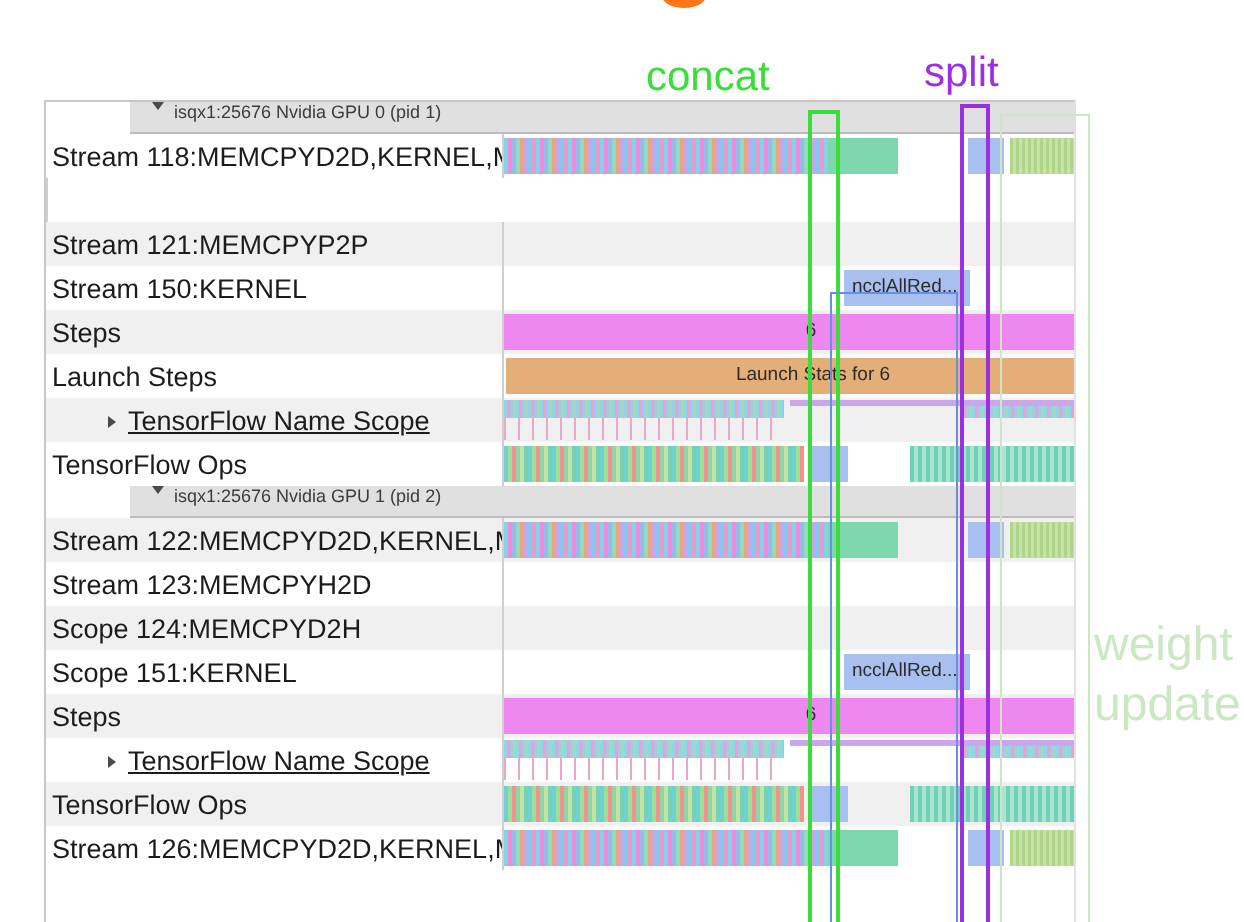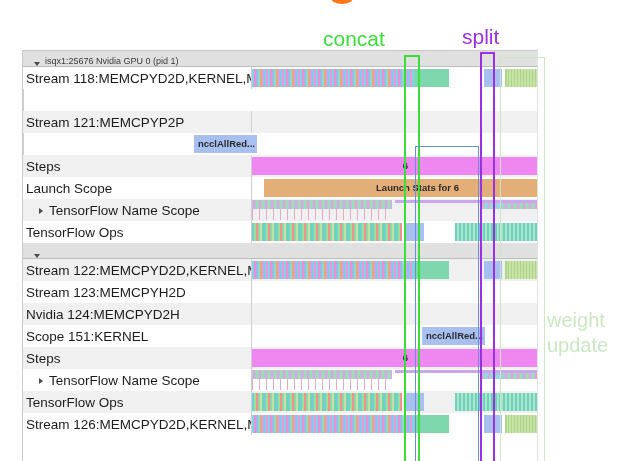--- a/index.html
+++ b/index.html
@@ -21,21 +21,21 @@
     position: absolute;
     font-family: "Liberation Sans", sans-serif;
     font-weight: 400;
     white-space: nowrap;
     line-height: 1;
   }
   .annot-concat { left: 323px; top: 28px; font-size: 21px; color: #3bdd3b; }
   .annot-split  { left: 462px; top: 26px; font-size: 21px; color: #9b30e0; }
   .annot-nccl   { left: 428px; top: 108px; font-size: 20px; color: #4a72d6; }
   .annot-weight {
-    left: 547px; top: 308px; font-size: 20px; color: #cbe8c3;
+    left: 547px; top: 308px; font-size: 24px; color: #cbe8c3;
     line-height: 1.25; white-space: pre-line;
   }
   .annot-orange-stub {
     position: absolute; left: 331px; top: -8px;
     width: 22px; height: 12px; border-radius: 50%;
     background: #ff7518;
   }
 
   
   #panel {
@@ -48,24 +48,25 @@
     border-right: 1px solid #e2e2e2;
     overflow: hidden;
   }
 
   .group-header {
     position: relative;
     height: 16px;
     background: #e0e0e0;
     border-bottom: 1px solid #bdbdbd;
     display: flex;
-    align-items: flex-end;
+    align-items: flex-start;
     padding-left: 11px;
     font-size: 9px;
     color: #3b3b3b;
+    margin-left: 42px;
   }
   .tri-down {
     width: 0; height: 0;
     border-left: 3.5px solid transparent;
     border-right: 3.5px solid transparent;
     border-top: 4.5px solid #4a4a4a;
     margin-right: 5px;
   }
 
   .row {
@@ -81,42 +82,41 @@
     z-index: 3;
     width: 228px;
     flex: 0 0 228px;
     padding-left: 3px;
     font-size: 13.5px;
     color: #1c1c1c;
     white-space: nowrap;
     overflow: hidden;
     background: transparent;
   }
-  .row-label.indent { padding-left: 16px; }
+  .row-label.indent { padding-left: 31px; text-decoration: underline; }
   .tri-right {
     display: inline-block;
     width: 0; height: 0;
     border-top: 3.5px solid transparent;
     border-bottom: 3.5px solid transparent;
     border-left: 4.5px solid #4a4a4a;
     margin-right: 6px;
     vertical-align: middle;
   }
   .track {
     position: relative;
     flex: 1 1 auto;
     height: 22px;
     overflow: hidden;
     border-left: 1px solid #cfcfcf;
   }
   .bar {
     position: absolute;
     top: 2px;
     height: 18px;
-    font-weight: bold;
   }
   .bar.thin { top: 4px; height: 14px; }
   .bar-label {
     position: absolute;
     width: 100%;
     text-align: center;
     font-size: 9.5px;
     color: #2b2b2b;
     line-height: 18px;
     top: 0;
@@ -239,38 +239,39 @@
         </div>
       </div>
       <div class="row">
         <div class="track"></div>
       </div>
       <div class="row alt">
         <div class="row-label"><span>Stream 121:MEMCPYP2P</span></div>
         <div class="track"></div>
       </div>
       <div class="row">
+        <div class="row-label"><span>Stream 150:KERNEL</span></div>
         <div class="track">
           <div class="bar solid-blue" style="left: 170px; width: 63px;">
             <span class="bar-label left">ncclAllRed...</span>
           </div>
         </div>
       </div>
       <div class="row alt">
         <div class="row-label"><span>Steps</span></div>
         <div class="track">
           <div class="bar solid-magenta" style="left: 0px; width: 307px;">
             <span class="bar-label">6</span>
           </div>
         </div>
       </div>
       <div class="row">
-        <div class="row-label"><span>Launch Scope</span></div>
-        <div class="track">
-          <div class="bar solid-tan" style="left: 12px; width: 307px;">
+        <div class="row-label"><span>Launch Steps</span></div>
+        <div class="track">
+          <div class="bar solid-tan" style="left: 1px; width: 307px;">
             <span class="bar-label">Launch Stats for 6</span>
           </div>
         </div>
       </div>
       <div class="row alt">
         <div class="row-label indent"><span class="tri-right"></span><span>TensorFlow Name Scope</span></div>
         <div class="track">
           <div class="bar thin dense-scope" style="left: 0px; width: 140px; top: 1px; height: 9px;"></div>
           <div class="bar thin scope-ticks" style="left: 0px; width: 140px; top: 10px; height: 11px;"></div>
           <div class="bar thin solid-lavender" style="left: 143px; width: 164px; top: 1px; height: 3px;"></div>
@@ -280,36 +281,37 @@
       <div class="row">
         <div class="row-label"><span>TensorFlow Ops</span></div>
         <div class="track">
           <div class="bar dense-b" style="left: 0px; width: 150px;"></div>
           <div class="bar solid-blue" style="left: 152px; width: 20px;"></div>
           <div class="bar dense-teal" style="left: 203px; width: 104px;"></div>
         </div>
       </div>
       <div class="group-header">
         <span class="tri-down"></span>
+        <span>isqx1:25676 Nvidia GPU 1 (pid 2)</span>
       </div>
       <div class="row alt">
         <div class="row-label"><span>Stream 122:MEMCPYD2D,KERNEL,MI</span></div>
         <div class="track">
           <div class="bar dense-a" style="left: 0px; width: 162px;"></div>
           <div class="bar solid-green" style="left: 162px; width: 35px;"></div>
           <div class="bar solid-blue" style="left: 232px; width: 18px;"></div>
           <div class="bar dense-green" style="left: 253px; width: 54px;"></div>
         </div>
       </div>
       <div class="row">
         <div class="row-label"><span>Stream 123:MEMCPYH2D</span></div>
         <div class="track"></div>
       </div>
       <div class="row alt">
-        <div class="row-label"><span>Nvidia 124:MEMCPYD2H</span></div>
+        <div class="row-label"><span>Scope 124:MEMCPYD2H</span></div>
         <div class="track"></div>
       </div>
       <div class="row">
         <div class="row-label"><span>Scope 151:KERNEL</span></div>
         <div class="track">
           <div class="bar solid-blue" style="left: 170px; width: 63px;">
             <span class="bar-label left">ncclAllRed...</span>
           </div>
         </div>
       </div>

